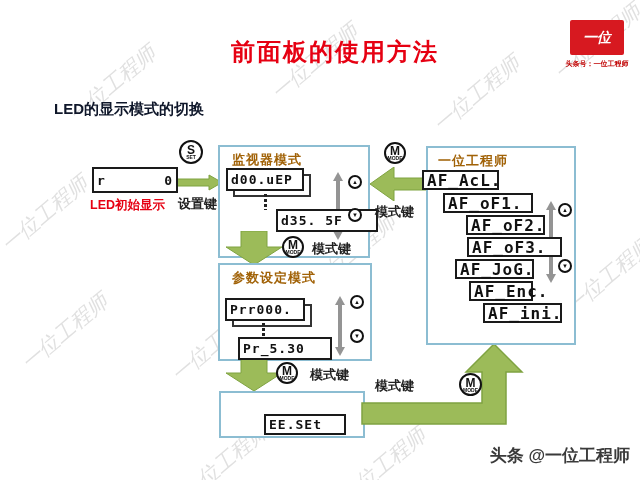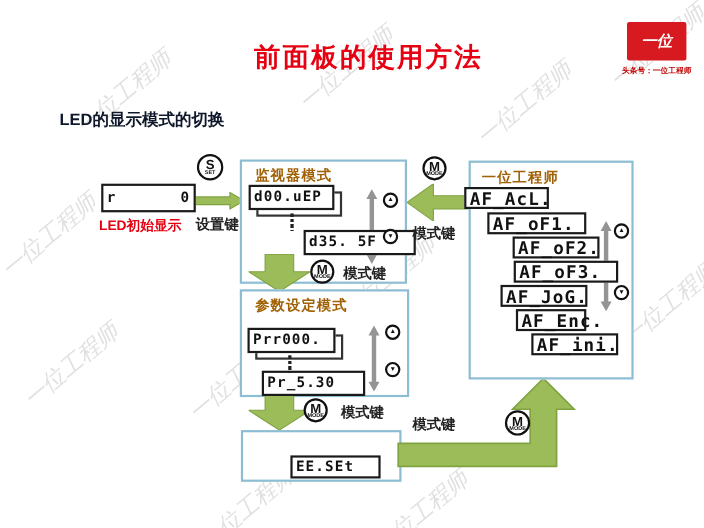--- a/index.html
+++ b/index.html
@@ -211,14 +211,15 @@
   </div>
 
   <div class="disp aux" style="left:422px; top:170px; width:77px;">AF_AcL.</div>
   <div class="disp aux" style="left:443px; top:193px; width:90px;">AF_oF1.</div>
   <div class="disp aux" style="left:466px; top:215px; width:79px;">AF_oF2.</div>
   <div class="disp aux" style="left:443px; top:237px; width:95px;margin-left:24px;">AF_oF3.</div>
   <div class="disp aux" style="left:455px; top:259px; width:79px;">AF_JoG.</div>
   <div class="disp aux" style="left:469px; top:281px; width:64px;">AF_Enc.</div>
   <div class="disp aux" style="left:483px; top:303px; width:79px;">AF_ini.</div>
 
+  <div class="footer">头条 @一位工程师</div>
 
 </div>
 
 </body></html>

